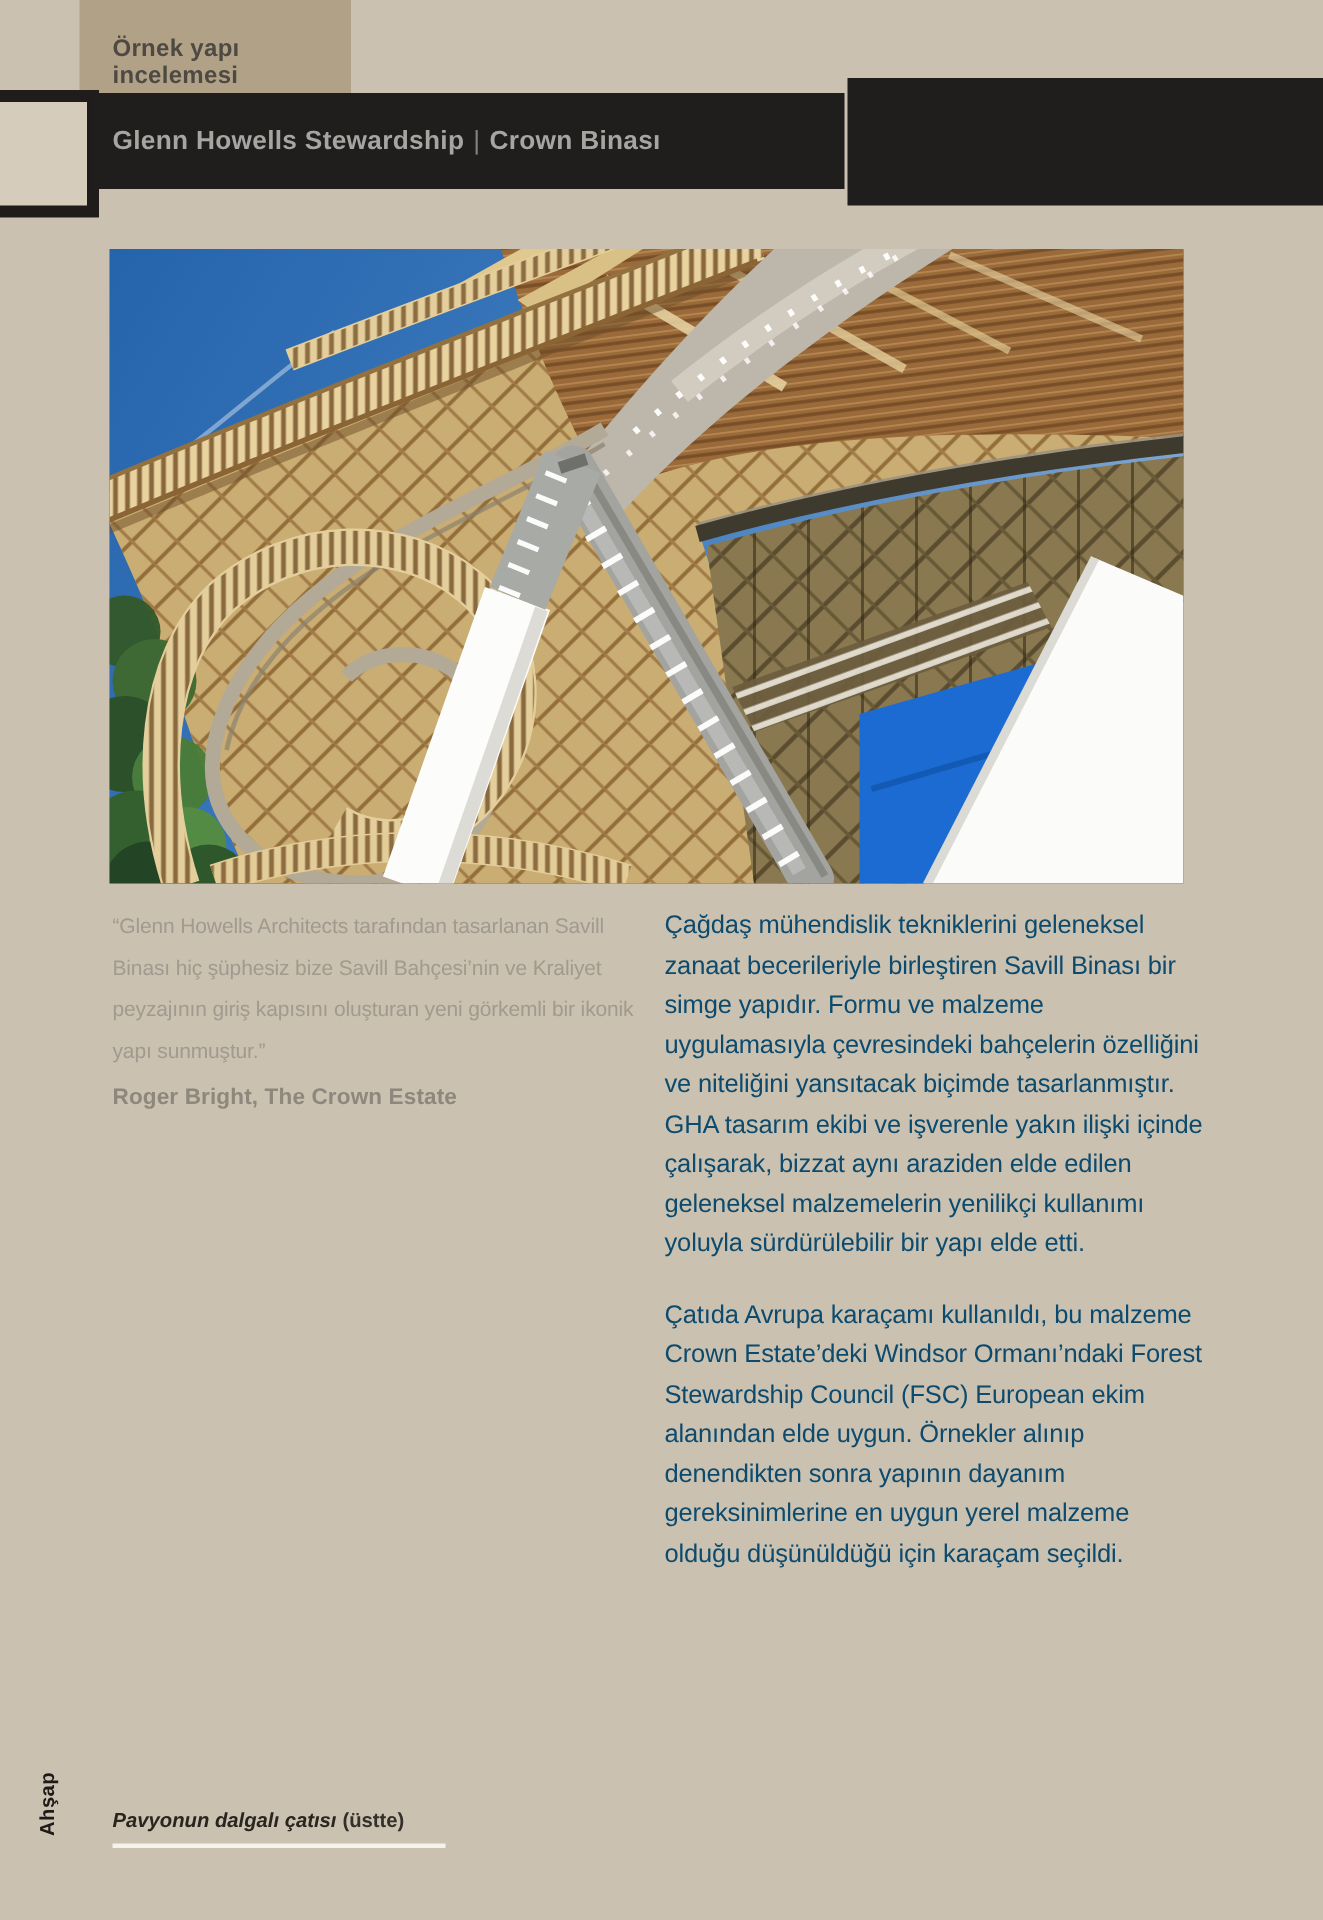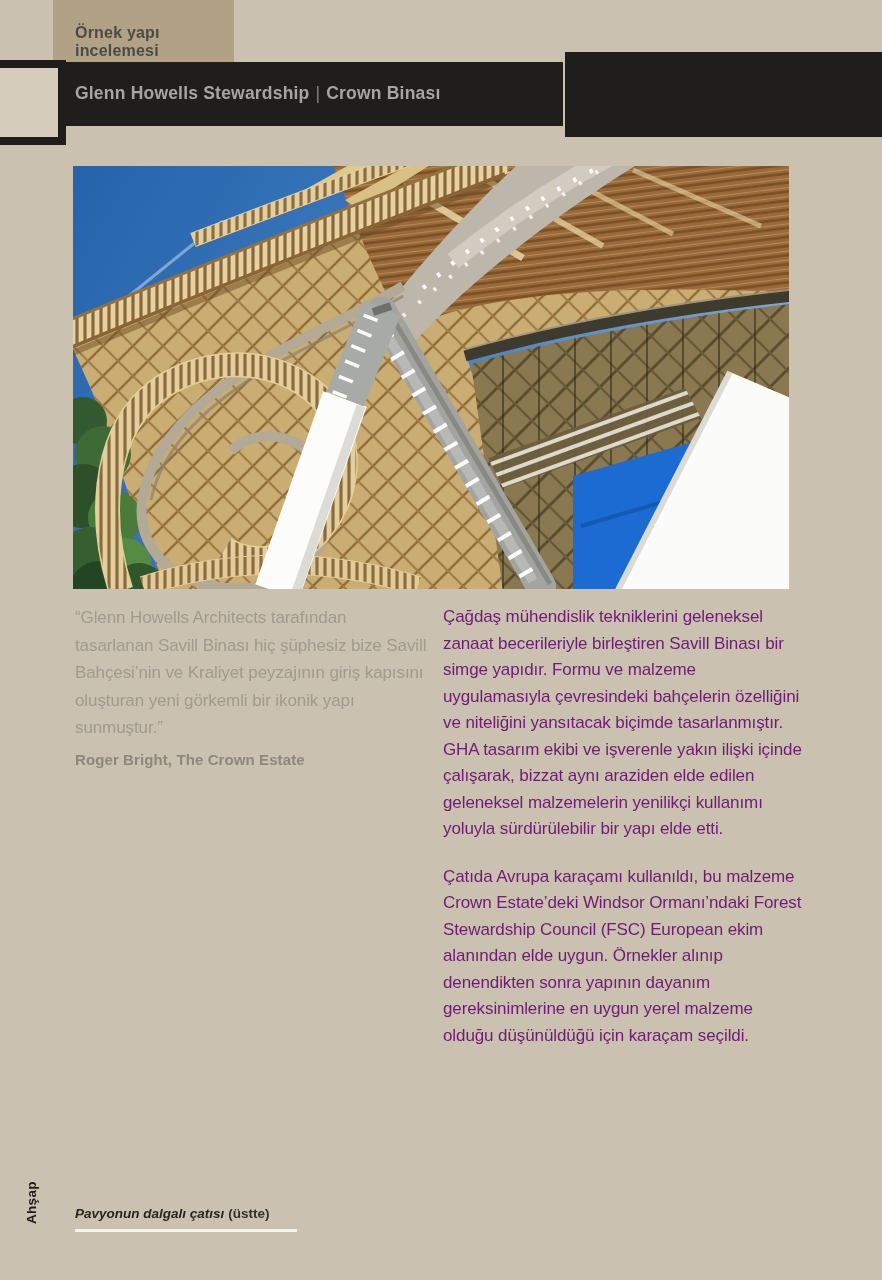--- a/index.html
+++ b/index.html
@@ -44,33 +44,33 @@
   
   .photo{
     position:absolute;left:73px;top:166px;width:716px;height:423px;
     overflow:hidden;background:#2e6cb5;
   }
   
   .quote-col{
     position:absolute;left:75px;top:604px;width:352px;
   }
   .quote-text{
-    font-size:17px;line-height:27.5px;color:#a09a8f;letter-spacing:-.1px;
+    font-size:14px;line-height:27.5px;color:#a09a8f;letter-spacing:-.1px;
   }
   .quote-attrib{
     margin-top:9px;
     font-size:15px;font-weight:bold;color:#8d877c;letter-spacing:.1px;
   }
   
   .body-col{
     position:absolute;left:443px;top:604px;width:364px;
   }
   .body-col p{
     margin:0 0 21px 0;
-    font-size:17px;line-height:26.5px;color:#701a75;letter-spacing:-.1px;
+    font-size:17px;line-height:26.5px;color:#0c4a6e;letter-spacing:-.1px;
   }
   
   .vertical-label{
     position:absolute;left:24px;top:1172px;height:52px;
     writing-mode:vertical-rl;transform:rotate(180deg);
     font-size:13.5px;font-weight:bold;color:#1d1a18;letter-spacing:.3px;
   }
   .caption{
     position:absolute;left:75px;top:1206px;
     font-size:13.5px;color:#28251f;white-space:nowrap;

